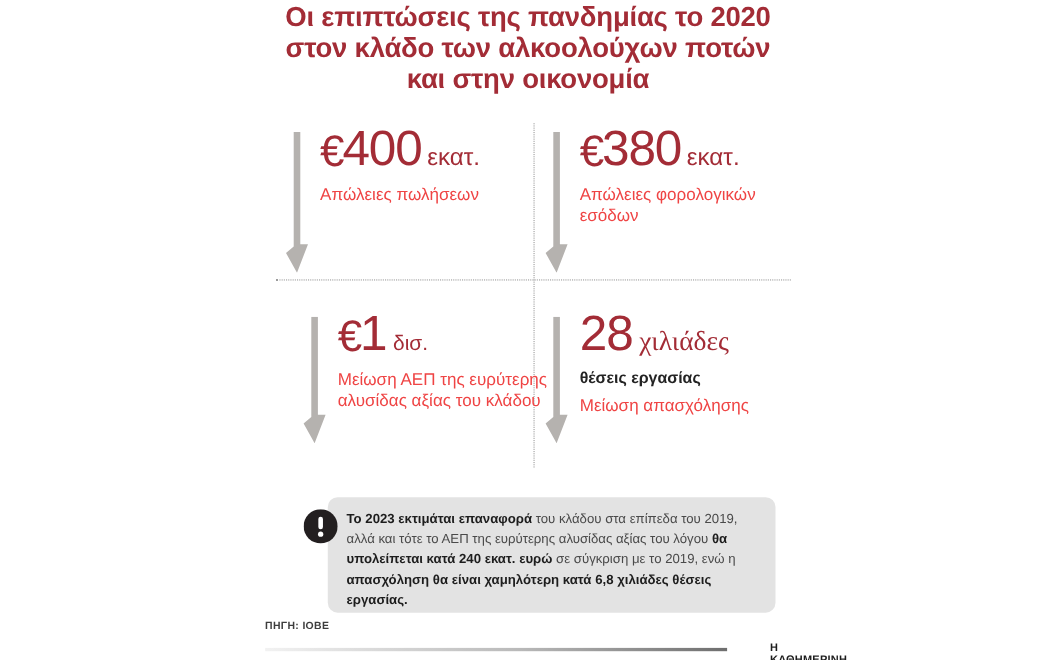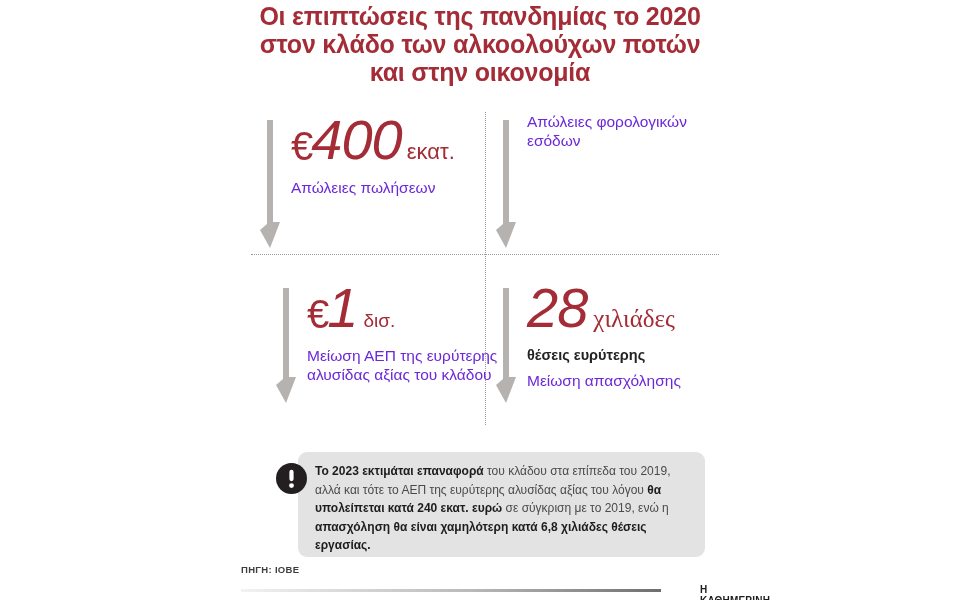--- a/index.html
+++ b/index.html
@@ -92,45 +92,44 @@
     line-height: 1;
     margin-bottom: 10px;
   }
   .big .euro {
     font-size: 40px;
     font-weight: normal;
     letter-spacing: -2px;
     vertical-align: -1px;
   }
   .big .num {
-    font-size: 56px;
+    font-size: 45px;
     font-weight: normal;
     letter-spacing: -1px;
-    font-style: italic;
   }
   .big .unit {
     font-size: 22px;
     font-weight: normal;
     margin-left: 5px;
     letter-spacing: 0px;
   }
   .big .unit-serif {
     font-family: "Liberation Serif", "DejaVu Serif", serif;
     font-size: 25px;
     margin-left: 6px;
   }
   .big .unit-small {
     font-size: 19px;
     margin-left: 6px;
   }
 
   .sub {
     font-size: 15.5px;
     line-height: 19px;
-    color: #6d28d9;
+    color: #ef4444;
     max-width: 195px;
   }
   .sub-bold {
     font-size: 14.5px;
     line-height: 18px;
     font-weight: bold;
     color: #232323;
     margin-bottom: 7px;
   }
 
@@ -217,20 +216,23 @@
         </div>
         <div class="sub">Απώλειες πωλήσεων</div>
       </div>
     </div>
 
     <div class="cell c2">
       <svg class="arrow" viewBox="0 0 26 128">
         <path d="M9 0 L15 0 L15 102 L22 102 L12 128 L2 110 L9 104 Z" fill="#b5b2af"></path>
       </svg>
       <div class="cell-body">
+        <div class="big">
+          <span class="euro">€</span><span class="num">380</span><span class="unit">εκατ.</span>
+        </div>
         <div class="sub">Απώλειες φορολογικών εσόδων</div>
       </div>
     </div>
 
     <div class="cell c3">
       <svg class="arrow" viewBox="0 0 26 115">
         <path d="M9 0 L15 0 L15 89 L22 89 L12 115 L2 97 L9 91 Z" fill="#b5b2af"></path>
       </svg>
       <div class="cell-body">
         <div class="big">
@@ -241,21 +243,21 @@
     </div>
 
     <div class="cell c4">
       <svg class="arrow" viewBox="0 0 26 115">
         <path d="M9 0 L15 0 L15 89 L22 89 L12 115 L2 97 L9 91 Z" fill="#b5b2af"></path>
       </svg>
       <div class="cell-body">
         <div class="big">
           <span class="num">28</span><span class="unit unit-serif">χιλιάδες</span>
         </div>
-        <div class="sub-bold">θέσεις ευρύτερης</div>
+        <div class="sub-bold">θέσεις εργασίας</div>
         <div class="sub">Μείωση απασχόλησης</div>
       </div>
     </div>
 
   </div>
 
   <div class="notebox"></div>
   <svg class="note-icon" viewBox="0 0 31 31">
     <circle cx="15.5" cy="15.5" r="15.5" fill="#231f20"></circle>
     <rect x="13.4" y="6.8" width="4.2" height="11.4" rx="2.1" fill="#ffffff"></rect>

